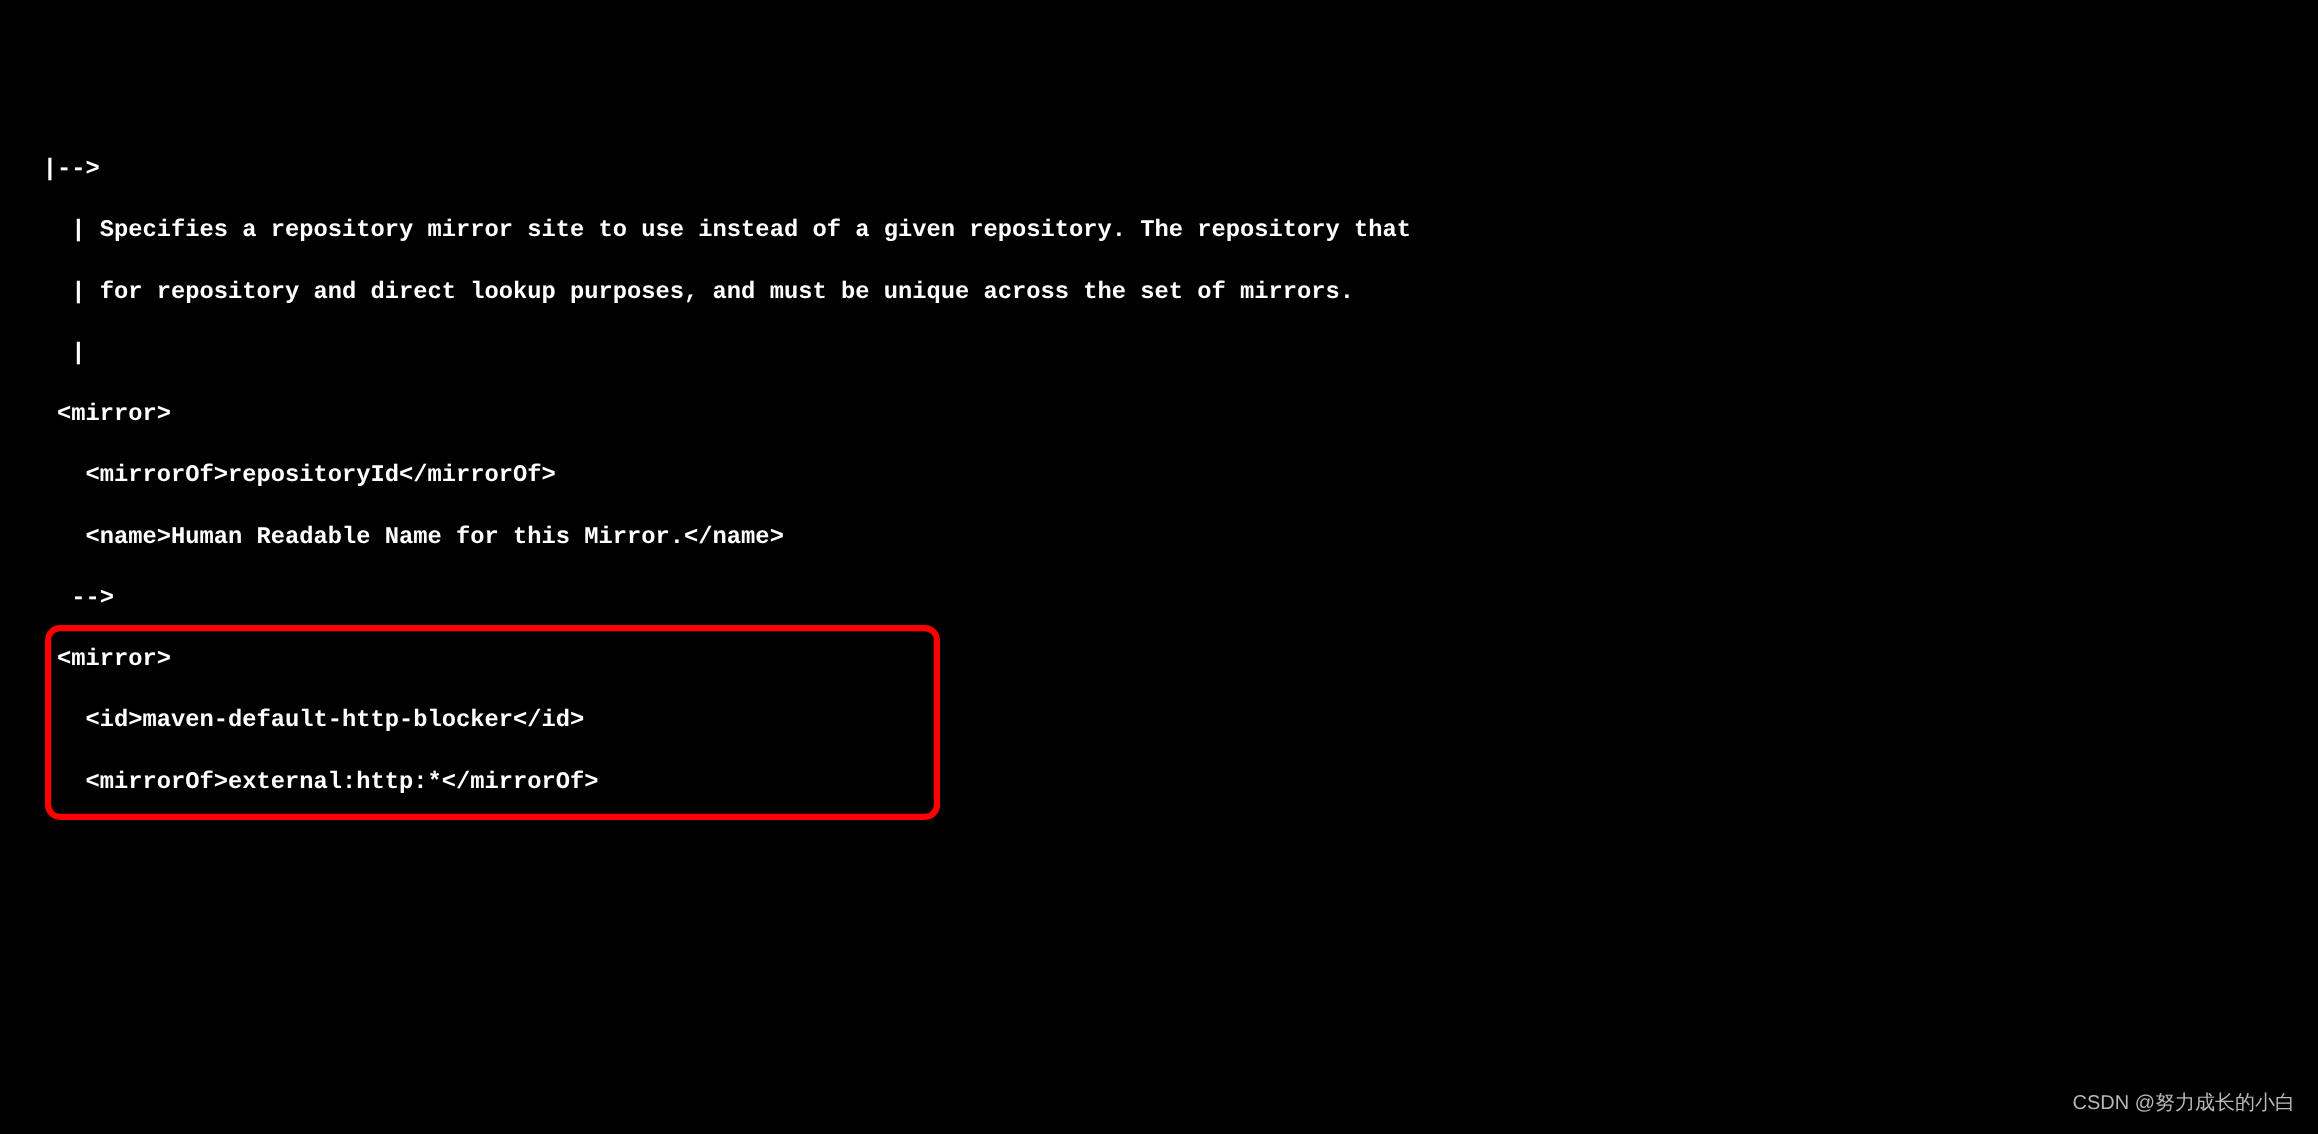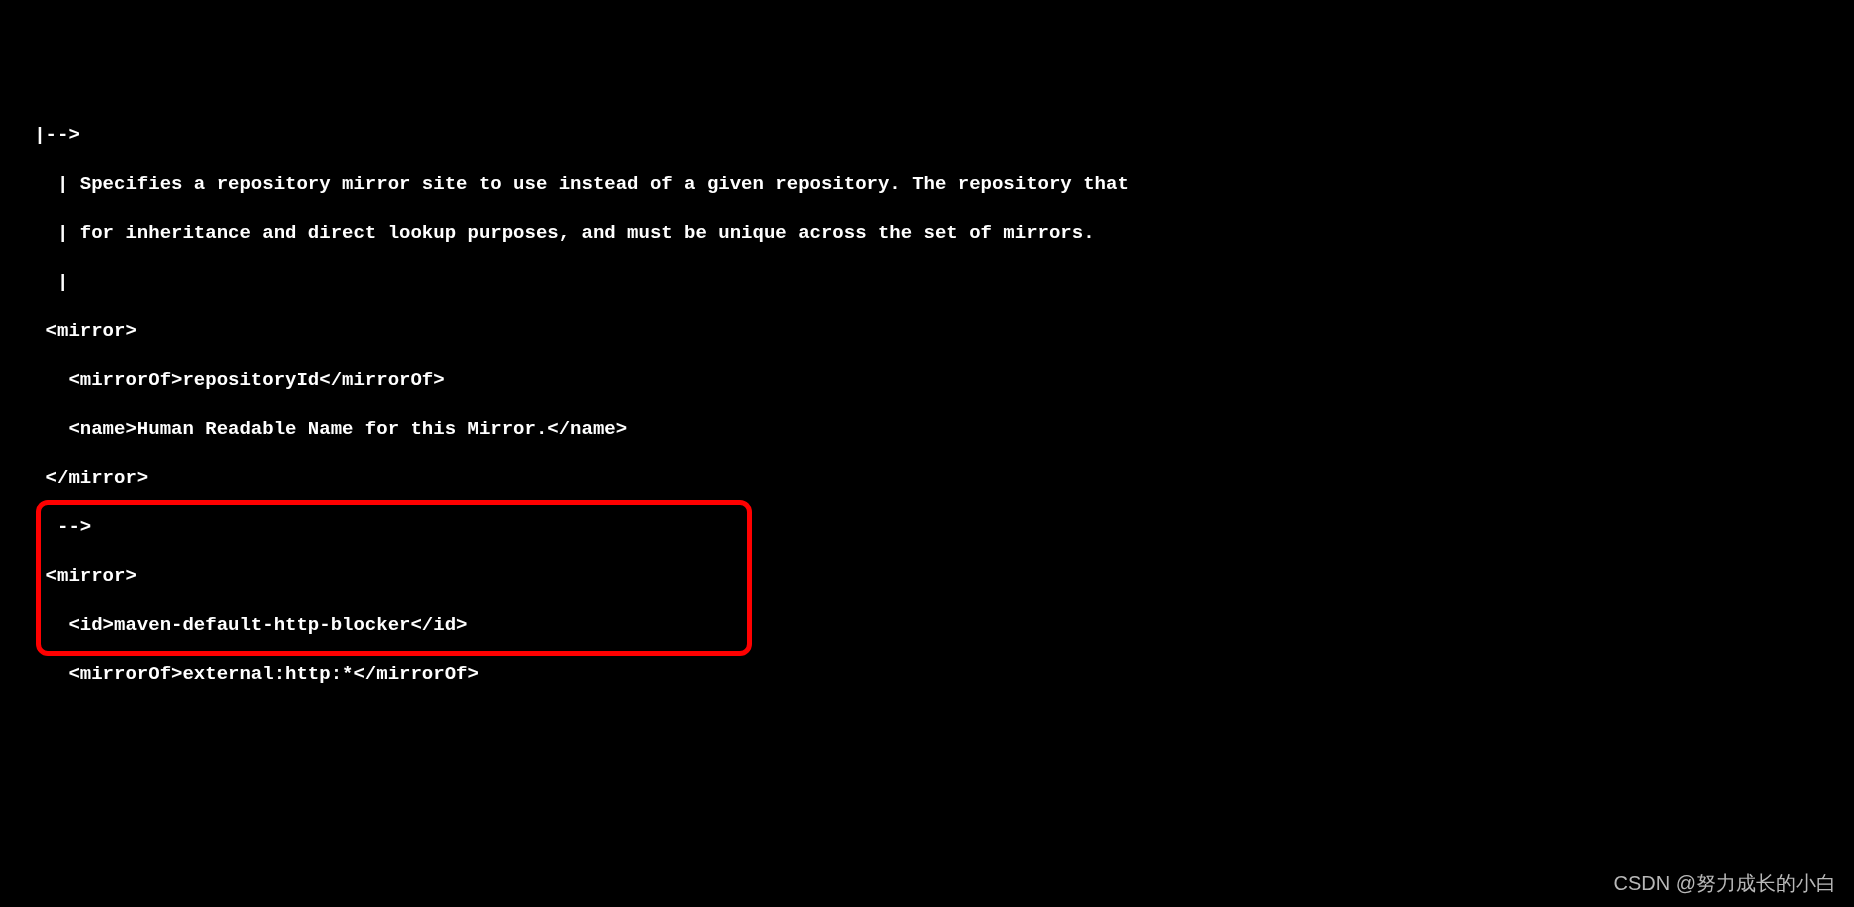--- a/index.html
+++ b/index.html
@@ -32,39 +32,38 @@
       position: absolute;
       border: 5px solid #ff0000;
       border-radius: 12px;
       pointer-events: none;
     }
     .watermark {
       position: absolute;
       bottom: 12px;
       right: 18px;
       color: #b8b8b8;
-      font-size: 20px;
+      font-size: 16px;
       font-family: Arial, sans-serif;
       font-weight: normal;
     }
   </style>
 </head>
 <body>
 
 
 
 <div class="code-container">
 <div class="line">   |--&gt;</div>
 <div class="line">     | Specifies a repository mirror site to use instead of a given repository. The repository that</div>
-<div class="line">     | for inheritance and direct lookup purposes, and must be unique across the set of mirrors.</div>
+<div class="line">     | for repository and direct lookup purposes, and must be unique across the set of mirrors.</div>
 <div class="line">     |</div>
 <div class="line">    &lt;mirror&gt;</div>
 <div class="line">      &lt;mirrorOf&gt;repositoryId&lt;/mirrorOf&gt;</div>
 <div class="line">      &lt;name&gt;Human Readable Name for this Mirror.&lt;/name&gt;</div>
-<div class="line">    &lt;/mirror&gt;</div>
 <div class="line">     --&gt;</div>
 <div class="line">    &lt;mirror&gt;</div>
 <div class="line">      &lt;id&gt;maven-default-http-blocker&lt;/id&gt;</div>
 <div class="line">      &lt;mirrorOf&gt;external:http:*&lt;/mirrorOf&gt;</div>
 
 
 
 
 
 

